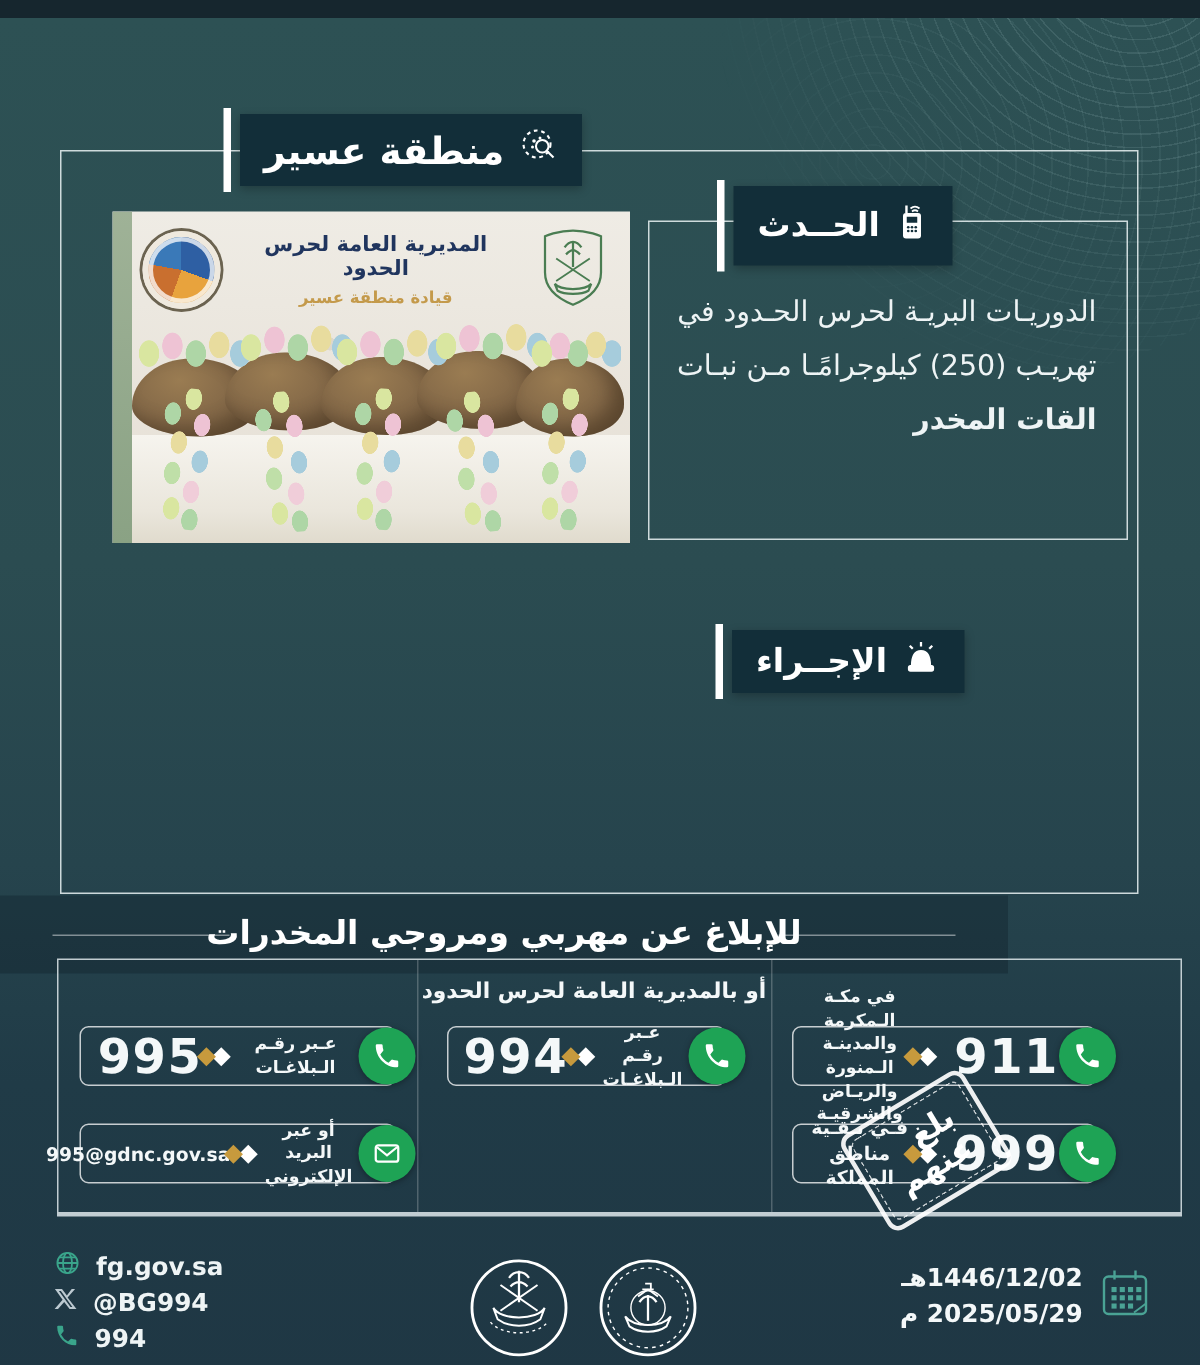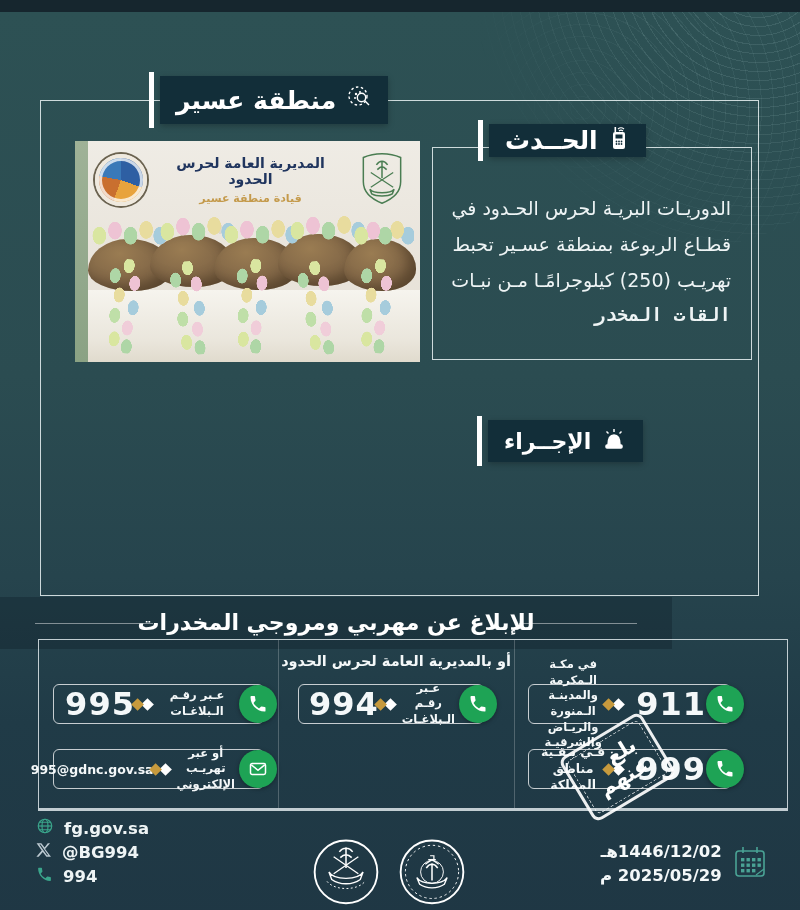--- a/index.html
+++ b/index.html
@@ -24,30 +24,30 @@
   .outer-frame{ position:absolute; left:40px; top:88px; width:719px; height:496px;
     border:1px solid rgba(235,243,245,.85); }
   .badge{
     position:absolute; background:#122e39; display:flex; align-items:center;
     gap:10px; padding:0 16px; font-weight:bold; color:#fff; z-index:5;
     box-shadow:0 2px 6px rgba(0,0,0,.25);
   }
   .badge .bar{ position:absolute; left:-11px; top:-4px; width:5px; height:calc(100% + 8px); background:#fff; }
   .badge svg{ flex:0 0 auto; }
   #region-badge{ left:160px; top:64px; height:48px; font-size:25px; }
-  #event-badge{ left:489px; top:112px; height:33px; font-size:25px; }
+  #event-badge{ left:489px; top:112px; height:53px; font-size:22px; }
   #procedure-badge{ left:488px; top:408px; height:42px; font-size:22px; }
 
   .section-box{ position:absolute; border:1px solid rgba(235,243,245,.85); }
   #event-box{ left:432px; top:135px; width:320px; height:213px; }
   #procedure-box{ left:78px; top:433px; width:674px; height:122px; }
 
   .body-text{ color:#eef4f5; font-size:19px; font-weight:500; line-height:36px; text-align:right; }
   #event-text{ position:absolute; top:42px; right:20px; left:16px; }
-  #event-text .bold{ font-weight:bold;font-family:Liberation Mono, monospace; }
+  #event-text .bold{ font-weight:bold; }
   #event-text span{ display:block; }
   #procedure-text{ position:absolute; top:34px; right:24px; left:24px; line-height:34px; }
 
   
   #photo{ position:absolute; left:75px; top:129px; width:345px; height:221px;
     background:linear-gradient(180deg,#efece5 0%, #e9e4db 55%, #e5dfd4 100%); overflow:hidden; direction:rtl; }
   #photo .wall-pattern{ position:absolute; inset:0;
     background:
       radial-gradient(circle 9px at 18% 48%, rgba(167,156,132,.22) 60%, transparent 62%),
       radial-gradient(circle 7px at 42% 40%, rgba(167,156,132,.20) 60%, transparent 62%),
@@ -113,21 +113,21 @@
   .dia::before{ content:""; position:absolute; left:-7px; top:7px; width:9px; height:9px; background:#c79a3d; }
   .dia.gold{ background:#fff; } .dia.gold::before{ background:#c79a3d; }
   .email-text{ direction:ltr; font-size:12.5px; font-weight:600; }
   #stamp{ position:absolute; left:292px; top:90px; transform:rotate(-31deg);
     border:3px solid rgba(255,255,255,.92); border-radius:8px; padding:10px 18px;
     font-size:21px; font-weight:bold; color:#fff; }
   #stamp::before{ content:""; position:absolute; inset:3px; border:1px dashed rgba(255,255,255,.75); border-radius:5px; }
 
   
   #footer{ position:absolute; left:0; right:0; top:800px; height:110px; }
-  .contact-rows{ position:absolute; right:726px; left:36px; top:4px; direction:ltr; }
+  .contact-rows{ position:absolute; right:726px; left:36px; top:20px; direction:ltr; }
   .contact-row{ display:flex; align-items:center; gap:10px; height:24px; color:#eef4f5; font-size:16.5px; font-weight:600; }
   .emblems{ position:absolute; left:308px; top:20px; display:flex; gap:10px; }
   .dates{ position:absolute; left:600px; top:28px; display:flex; align-items:center; gap:10px; direction:ltr; }
   .dates-col{ text-align:right; font-size:16.5px; font-weight:700; line-height:1.45; direction:rtl; }
 </style>
 </head>
 <body>
 
 <div id="canvas">
   <div class="mesh"></div>
@@ -183,21 +183,20 @@
     <div class="khat" style="right:272px; top:118px; transform:rotate(6deg);"></div>
     <div class="khat" style="right:206px; top:120px; transform:rotate(-5deg);"></div>
     <div class="khat" style="right:144px; top:118px; transform:rotate(4deg);"></div>
     <div class="khat" style="right:78px;  top:120px; transform:rotate(-6deg);"></div>
     <div class="khat" style="right:20px;  top:118px; transform:rotate(5deg);"></div>
   </div>
 
   <div class="section-box" id="event-box">
     <div class="body-text" id="event-text">
       <span>الدوريـات البريـة لحرس الحـدود في</span>
-      <span>قطـاع الربوعة بمنطقة عسـير تحبط</span>
       <span>تهريـب (250) كيلوجرامًـا مـن نبـات</span>
       <span class="bold">القات المخدر</span>
     </div>
   </div>
   <div class="badge" id="event-badge">
     <span>
       <svg width="22" height="26" viewBox="0 0 22 26" fill="#fff">
         <rect x="5" y="7" width="12" height="17" rx="2"></rect>
         <rect x="7.5" y="9.5" width="7" height="4" fill="#122e39"></rect>
         <circle cx="8.5" cy="16.5" r=".9" fill="#122e39"></circle>
@@ -288,21 +287,21 @@
         <span class="dia gold"></span>
         <span class="bignum" style="margin:0 auto;">995</span>
       </div>
       <div class="num-box" style="right:14px; left:14px; top:109px;">
         <span class="gcircle">
           <svg width="20" height="20" viewBox="0 0 24 24" fill="none" stroke="#fff" stroke-width="1.8">
             <rect x="3" y="5.5" width="18" height="13" rx="2"></rect>
               <path d="M4 7l8 6.5L20 7"></path>
           </svg>
         </span>
-        <span class="smalllabel" style="width:80px; margin-inline-start:4px;">أو عبر تهريـب الإلكتروني</span>
+        <span class="smalllabel" style="width:80px; margin-inline-start:4px;">أو عبر البريد الإلكتروني</span>
         <span class="dia"></span>
         <span class="email-text" style="margin:0 auto;">995@gdnc.gov.sa</span>
       </div>
     </div>
   </div>
 
   <div id="footer">
     <div class="contact-rows">
       <div class="contact-row">
         <span>

